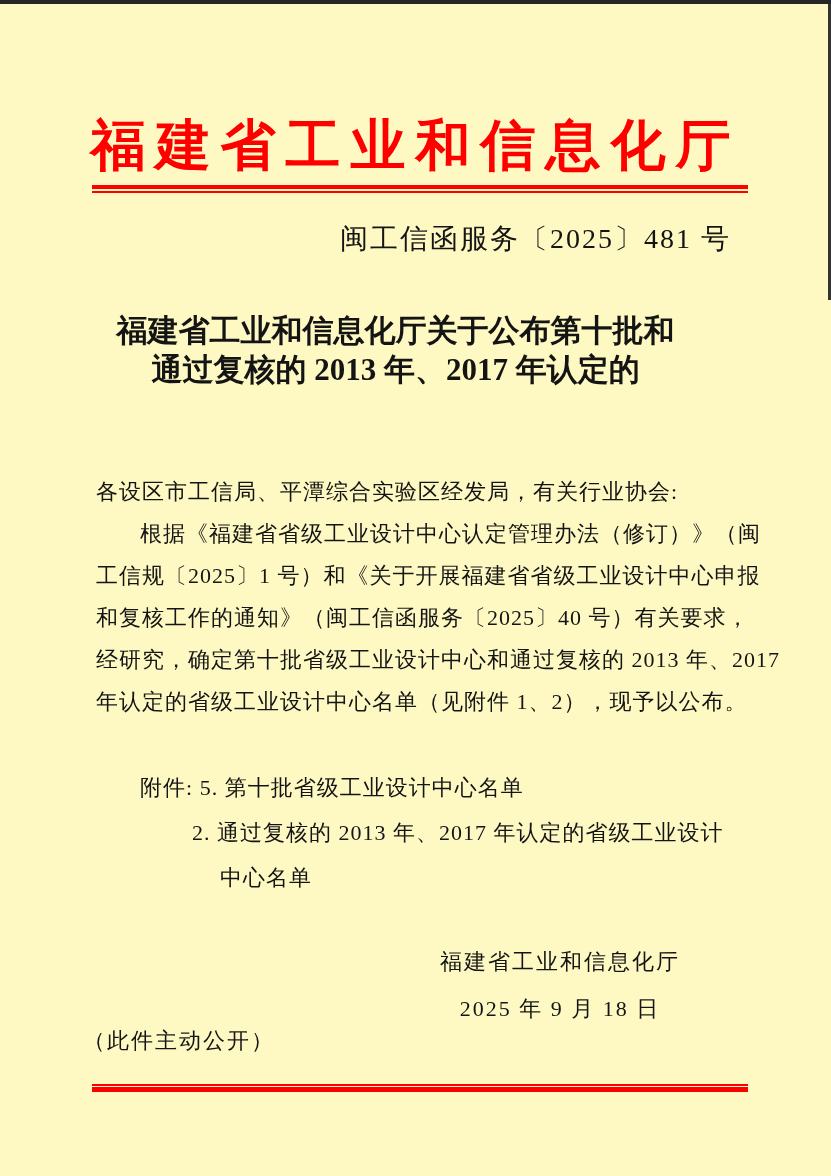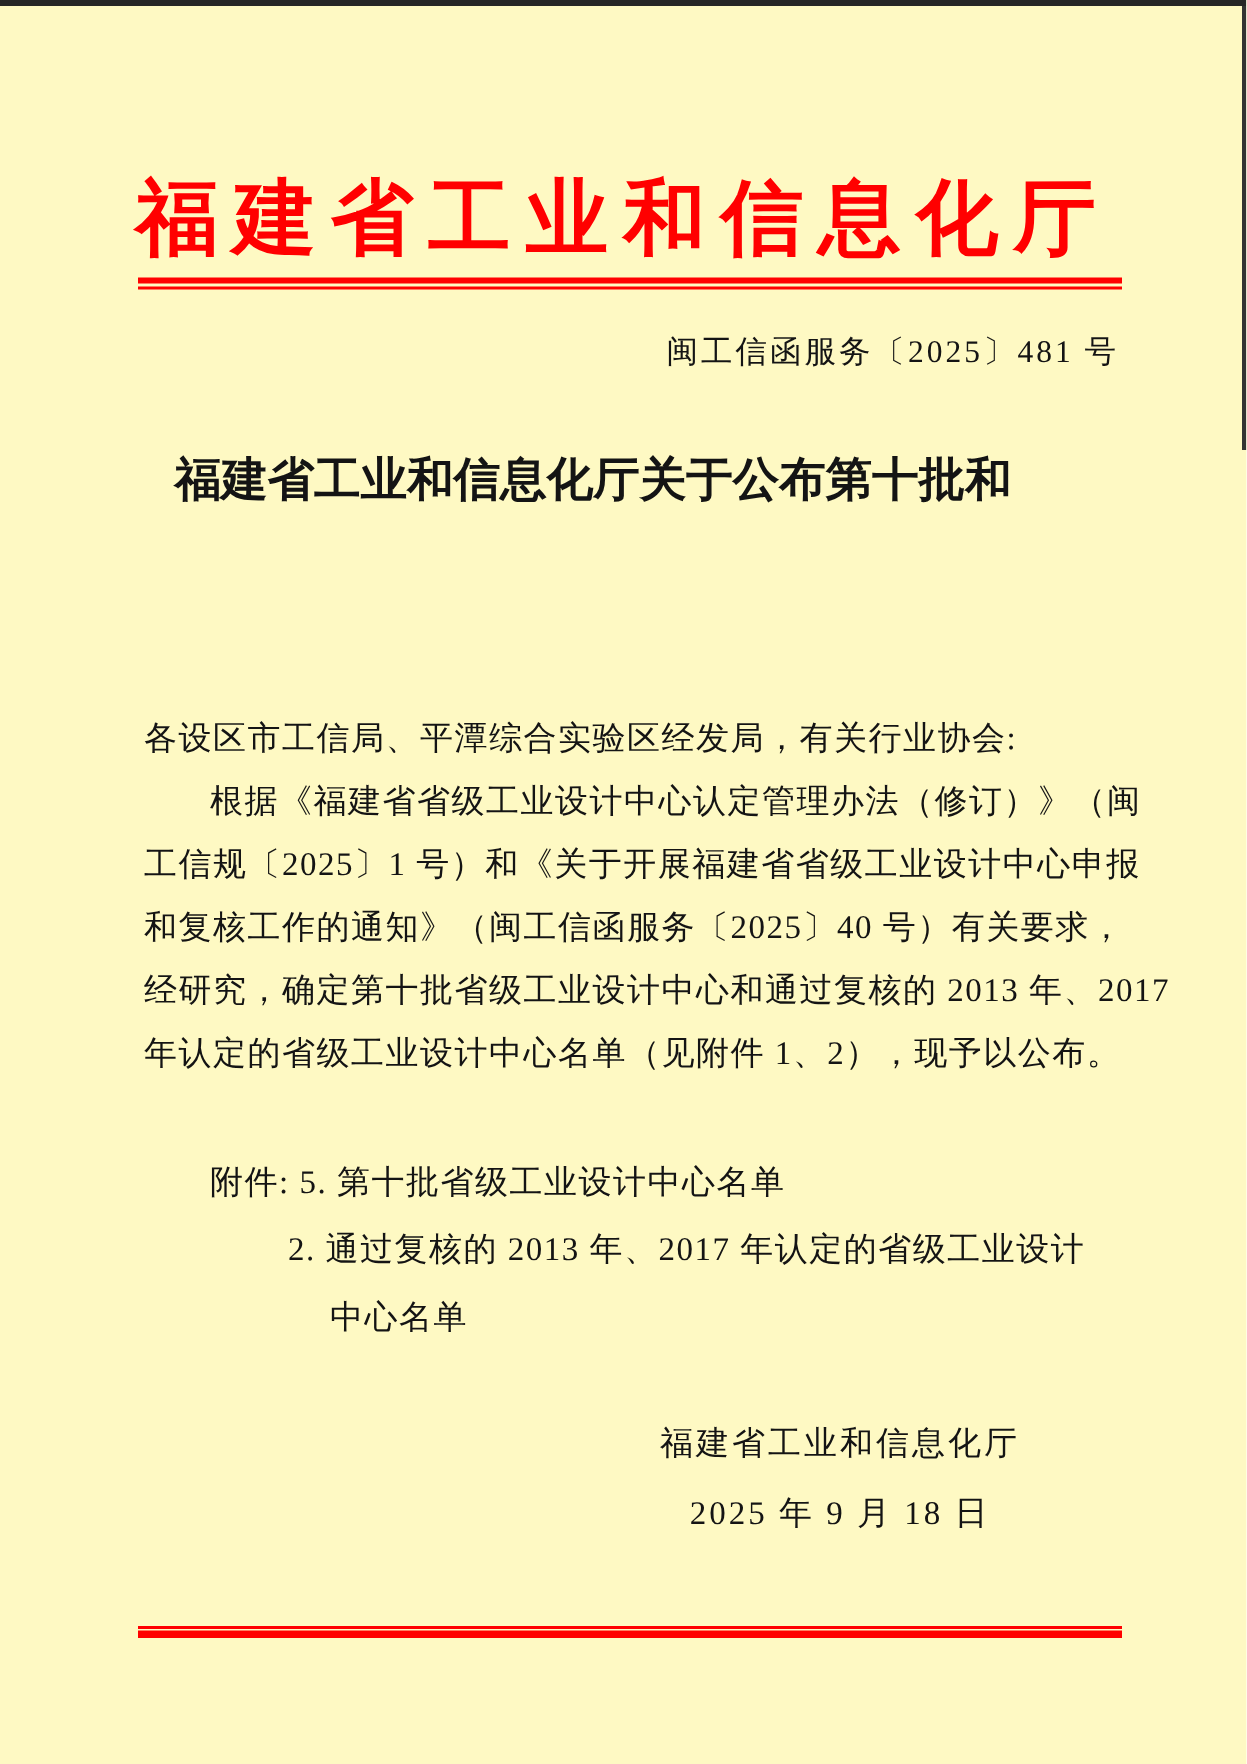--- a/index.html
+++ b/index.html
@@ -50,29 +50,29 @@
     background: #ff0000;
   }
   .rule-top-thin {
     position: absolute;
     top: 191px; left: 92px;
     width: 656px; height: 2px;
     background: #ff0000;
   }
   .doc-number {
     position: absolute;
-    top: 220px; right: 85px;
-    font-size: 21px;
+    top: 220px; right: 100px;
+    font-size: 28px;
     letter-spacing: 2px;
     white-space: nowrap;
   }
   
   .doc-title {
     position: absolute;
-    top: 300px; left: 0;
+    top: 311px; left: 0;
     width: 791px;
     text-align: center;
     font-size: 31px;
     font-weight: bold;
     line-height: 39px;
     white-space: nowrap;
   }
   
   .body-text {
     position: absolute;
@@ -138,20 +138,21 @@
 
   <div class="agency-title">福建省工业和信息化厅</div>
 
   <div class="rule-top-thick"></div>
   <div class="rule-top-thin"></div>
 
   <div class="doc-number">闽工信函服务〔2025〕481 号</div>
 
   <div class="doc-title">
     <div>福建省工业和信息化厅关于公布第十批和</div>
+    <div>通过复核的 2013 年、2017 年认定的</div>
   </div>
 
   <div class="body-text">
     <div class="line">各设区市工信局、平潭综合实验区经发局，有关行业协会:</div>
     <div class="line indent">根据《福建省省级工业设计中心认定管理办法（修订）》（闽</div>
     <div class="line">工信规〔2025〕1 号）和《关于开展福建省省级工业设计中心申报</div>
     <div class="line">和复核工作的通知》（闽工信函服务〔2025〕40 号）有关要求，</div>
     <div class="line">经研究，确定第十批省级工业设计中心和通过复核的 2013 年、2017</div>
     <div class="line">年认定的省级工业设计中心名单（见附件 1、2），现予以公布。</div>
   </div>
@@ -167,17 +168,18 @@
     <div class="line att-cont-2">
       <span>中心名单</span>
     </div>
   </div>
 
   <div class="signature">
     <div>福建省工业和信息化厅</div>
     <div>2025 年 9 月 18 日</div>
   </div>
 
+  <div class="disclosure">（此件主动公开）</div>
 
   <div class="rule-bottom-thin"></div>
   <div class="rule-bottom-thick"></div>
 
 </div>
 
 </body></html>

